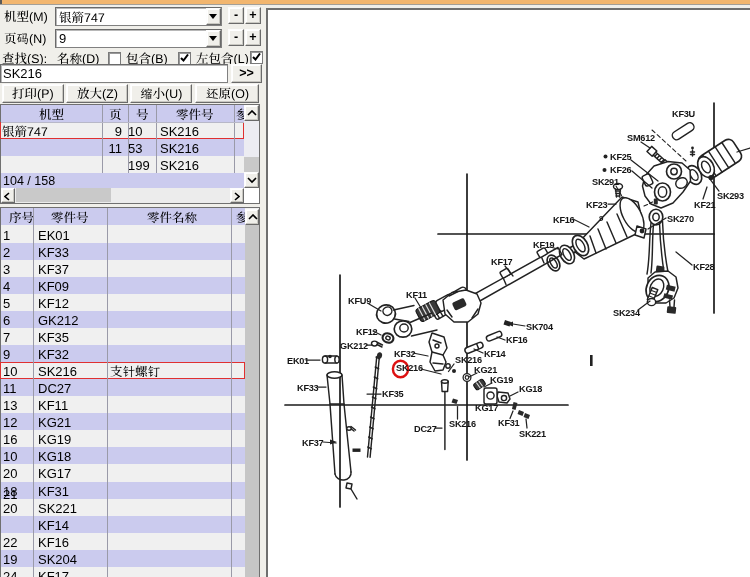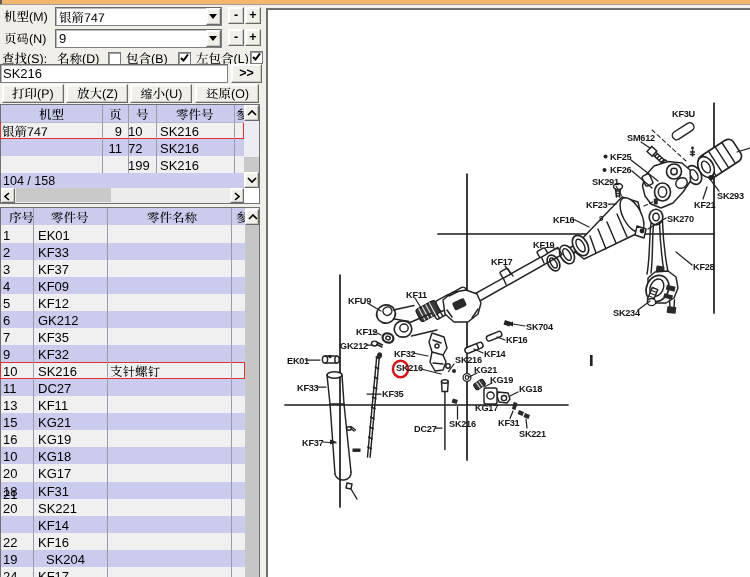--- a/index.html
+++ b/index.html
@@ -130,21 +130,21 @@
     <g transform="translate(0,14)">
       <path d="M6.3 -9.2 6.6 -9.1V0.1L5.7 0.3L6.1 0.0Q6.2 0.5 6.0 0.7Q5.8 1.0 5.7 1.1L5.2 0.0Q5.5 -0.1 5.5 -0.2Q5.6 -0.4 5.6 -0.6V-9.2ZM5.6 -10.2 6.7 -9.7H6.6V-9.0Q6.6 -9.0 6.3 -9.0Q6.1 -9.0 5.6 -9.0V-9.7ZM10.4 -9.7V-9.3H6.2V-9.7ZM5.4 -0.0Q5.7 -0.1 6.1 -0.2Q6.6 -0.4 7.2 -0.6Q7.7 -0.8 8.3 -1.0L8.4 -0.8Q8.2 -0.6 7.7 -0.4Q7.3 -0.1 6.8 0.2Q6.3 0.6 5.8 0.9ZM11.7 -3.6Q11.6 -3.5 11.3 -3.6Q11.1 -3.4 10.7 -3.1Q10.3 -2.9 9.8 -2.6Q9.4 -2.4 8.9 -2.2L8.8 -2.3Q9.2 -2.6 9.5 -3.0Q9.9 -3.4 10.2 -3.8Q10.5 -4.2 10.7 -4.4ZM8.0 -5.2Q8.3 -4.0 8.9 -3.0Q9.4 -2.0 10.3 -1.2Q11.1 -0.4 12.2 -0.0L12.1 0.1Q11.9 0.1 11.7 0.4Q11.5 0.6 11.4 0.9Q10.3 0.3 9.6 -0.5Q8.9 -1.4 8.5 -2.5Q8.0 -3.7 7.8 -5.1ZM9.8 -9.7 10.3 -10.3 11.4 -9.4Q11.2 -9.3 10.8 -9.2V-4.8Q10.8 -4.7 10.7 -4.7Q10.6 -4.6 10.4 -4.5Q10.2 -4.5 10.0 -4.5H9.9V-9.7ZM10.4 -7.5V-7.2H6.2V-7.5ZM10.4 -5.3V-4.9H6.2V-5.3ZM4.2 -9.4Q4.2 -9.4 4.4 -9.3Q4.6 -9.1 4.8 -8.9Q5.1 -8.7 5.2 -8.5Q5.2 -8.3 4.9 -8.3H1.9L1.8 -8.7H3.7ZM2.2 -0.2Q2.5 -0.4 2.9 -0.7Q3.4 -1.0 4.0 -1.4Q4.6 -1.8 5.2 -2.2L5.3 -2.0Q5.1 -1.8 4.7 -1.3Q4.3 -0.9 3.8 -0.4Q3.4 0.2 2.8 0.7ZM3.1 -6.5 3.3 -6.4V-0.2L2.5 0.0L2.8 -0.4Q3.0 -0.1 3.0 0.1Q3.1 0.4 3.0 0.6Q2.9 0.8 2.8 0.8L1.8 -0.1Q2.1 -0.4 2.2 -0.5Q2.3 -0.6 2.3 -0.7V-6.5ZM4.4 -5.1Q4.4 -5.1 4.6 -4.9Q4.7 -4.8 5.0 -4.6Q5.2 -4.4 5.4 -4.2Q5.4 -4.0 5.1 -4.0H0.5L0.4 -4.3H3.8ZM4.0 -7.3Q4.0 -7.3 4.2 -7.1Q4.4 -7.0 4.6 -6.8Q4.9 -6.6 5.0 -6.4Q5.0 -6.2 4.7 -6.2H1.3L1.2 -6.6H3.5ZM2.9 -9.9Q2.7 -9.2 2.3 -8.4Q2.0 -7.6 1.5 -6.9Q1.1 -6.1 0.5 -5.6L0.4 -5.7Q0.6 -6.2 0.9 -6.8Q1.1 -7.4 1.3 -8.1Q1.5 -8.8 1.6 -9.4Q1.8 -10.0 1.9 -10.5L3.3 -10.1Q3.3 -10.0 3.2 -9.9Q3.1 -9.9 2.9 -9.9Z M18.0 -4.5V-4.1H14.7V-4.5ZM14.1 -4.6V-4.9L15.2 -4.5H15.1V-2.6Q15.1 -2.1 15.0 -1.6Q15.0 -1.2 14.8 -0.7Q14.6 -0.2 14.2 0.2Q13.8 0.7 13.1 1.0L13.0 0.9Q13.5 0.4 13.8 -0.2Q14.0 -0.7 14.1 -1.3Q14.1 -2.0 14.1 -2.6V-4.5ZM15.2 -7.5Q15.9 -7.5 16.3 -7.3Q16.8 -7.1 17.0 -6.9Q17.2 -6.7 17.2 -6.5Q17.2 -6.2 17.1 -6.1Q17.0 -5.9 16.8 -5.8Q16.6 -5.8 16.4 -5.9Q16.2 -6.3 15.9 -6.7Q15.5 -7.2 15.1 -7.4ZM21.9 -7.2Q21.8 -7.1 21.7 -7.1Q21.6 -7.0 21.4 -7.0Q21.1 -6.7 20.6 -6.4Q20.2 -6.1 19.8 -5.8H19.5Q19.8 -6.2 20.0 -6.7Q20.3 -7.3 20.4 -7.7ZM23.6 -4.9Q23.5 -4.7 23.1 -4.6V-0.2Q23.1 0.1 23.0 0.4Q22.9 0.6 22.6 0.8Q22.3 0.9 21.7 1.0Q21.7 0.8 21.6 0.6Q21.6 0.5 21.5 0.4Q21.3 0.3 21.1 0.2Q20.9 0.1 20.5 0.1V-0.1Q20.5 -0.1 20.6 -0.1Q20.8 -0.1 21.1 -0.0Q21.3 -0.0 21.6 -0.0Q21.8 -0.0 21.9 -0.0Q22.0 -0.0 22.1 -0.1Q22.1 -0.1 22.1 -0.2V-5.1ZM17.2 -4.5 17.7 -5.0 18.9 -4.2Q18.8 -4.1 18.7 -4.0Q18.5 -4.0 18.3 -3.9V-0.2Q18.3 0.2 18.2 0.4Q18.1 0.6 17.9 0.8Q17.6 0.9 17.0 1.0Q17.0 0.8 16.9 0.6Q16.9 0.5 16.8 0.4Q16.6 0.3 16.4 0.2Q16.2 0.2 15.9 0.1V-0.1Q15.9 -0.1 16.0 -0.1Q16.2 -0.0 16.4 -0.0Q16.6 -0.0 16.8 -0.0Q17.0 0.0 17.1 0.0Q17.3 0.0 17.3 -0.1Q17.4 -0.1 17.4 -0.2V-4.5ZM21.0 -4.6Q20.9 -4.5 20.9 -4.4Q20.8 -4.3 20.5 -4.3V-1.0Q20.5 -1.0 20.4 -0.9Q20.3 -0.9 20.1 -0.8Q20.0 -0.8 19.8 -0.8H19.6V-4.7ZM23.3 -6.8Q23.3 -6.8 23.4 -6.7Q23.5 -6.6 23.7 -6.4Q23.9 -6.3 24.1 -6.1Q24.3 -5.9 24.5 -5.8Q24.4 -5.6 24.1 -5.6H13.2L13.1 -5.9H22.6ZM17.7 -1.8V-1.5H14.5V-1.8ZM17.7 -3.2V-2.8H14.5V-3.2ZM23.4 -10.1Q23.4 -10.1 23.5 -10.0Q23.6 -9.9 23.8 -9.7Q24.0 -9.6 24.2 -9.4Q24.4 -9.3 24.5 -9.1Q24.5 -8.9 24.2 -8.9H19.8V-9.3H22.8ZM18.0 -10.0Q18.0 -10.0 18.2 -9.9Q18.4 -9.7 18.6 -9.5Q18.9 -9.3 19.1 -9.1Q19.0 -8.9 18.7 -8.9H14.9V-9.3H17.5ZM21.2 -8.7Q21.8 -8.7 22.1 -8.5Q22.5 -8.4 22.6 -8.2Q22.8 -7.9 22.8 -7.8Q22.8 -7.6 22.7 -7.4Q22.5 -7.3 22.3 -7.2Q22.1 -7.2 21.9 -7.4Q21.9 -7.7 21.6 -8.1Q21.4 -8.4 21.1 -8.6ZM21.2 -10.1Q21.2 -10.0 21.0 -9.9Q20.9 -9.9 20.7 -9.9Q20.3 -9.0 19.7 -8.3Q19.1 -7.7 18.5 -7.2L18.3 -7.3Q18.7 -7.9 19.1 -8.8Q19.6 -9.7 19.8 -10.6ZM15.9 -8.7Q16.5 -8.7 16.8 -8.5Q17.1 -8.4 17.3 -8.2Q17.4 -7.9 17.4 -7.7Q17.4 -7.6 17.3 -7.4Q17.2 -7.3 17.0 -7.2Q16.9 -7.2 16.6 -7.3Q16.6 -7.7 16.3 -8.0Q16.1 -8.4 15.8 -8.6ZM16.4 -10.1Q16.3 -10.0 16.2 -9.9Q16.1 -9.9 15.9 -9.9Q15.4 -8.9 14.6 -8.2Q13.9 -7.5 13.1 -7.0L13.0 -7.1Q13.6 -7.7 14.1 -8.6Q14.7 -9.6 15.0 -10.6Z M31.3 -7.7Q30.0 -5.7 29.5 -4.6Q28.9 -3.4 28.6 -2.3Q28.4 -1.2 28.4 0.0H27.2Q27.2 -1.6 27.9 -3.5Q28.6 -5.3 30.3 -7.7H25.6V-8.6H31.3Z M37.3 -1.9V0.0H36.3V-1.9H32.2V-2.8L36.2 -8.6H37.3V-2.8H38.5V-1.9ZM36.3 -7.4Q36.3 -7.3 36.1 -7.0Q36.0 -6.8 35.9 -6.6L33.7 -3.4L33.3 -2.9L33.3 -2.8H36.3Z M45.2 -7.7Q43.9 -5.7 43.4 -4.6Q42.8 -3.4 42.6 -2.3Q42.3 -1.2 42.3 0.0H41.1Q41.1 -1.6 41.8 -3.5Q42.5 -5.3 44.2 -7.7H39.5V-8.6H45.2Z" fill="#000"></path>
     </g>
   </svg>
 <div class="t" style="left:0;top:124px;width:122px;text-align:right">9</div>
 <div class="t" style="left:128px;top:124px;width:15px">10</div>
 <div class="t" style="left:160px;top:124px">SK216</div>
 <div class="ab" style="left:0;top:122px;width:244px;height:17px;border:1px solid #E03030"></div>
 <div class="ab" style="left:1px;top:139px;width:243px;height:17px;background:#CBCBEE"></div>
 <div class="t" style="left:0;top:141px;width:122px;text-align:right">11</div>
-<div class="t" style="left:128px;top:141px;width:15px">72</div>
+<div class="t" style="left:128px;top:141px;width:15px">53</div>
 <div class="t" style="left:160px;top:141px">SK216</div>
 <div class="ab" style="left:1px;top:156px;width:243px;height:17px;background:#F0F0F0"></div>
 <div class="t" style="left:128px;top:158px;width:15px">199</div>
 <div class="t" style="left:160px;top:158px">SK216</div>
 <div class="ab" style="left:102px;top:105px;width:1px;height:68px;background:#9a9aa8"></div>
 <div class="ab" style="left:128px;top:105px;width:1px;height:68px;background:#9a9aa8"></div>
 <div class="ab" style="left:156px;top:105px;width:1px;height:68px;background:#9a9aa8"></div>
 <div class="ab" style="left:234px;top:105px;width:1px;height:68px;background:#9a9aa8"></div>
 <div class="ab" style="left:1px;top:122px;width:243px;height:1px;background:#b8b8c8"></div>
 <div class="ab" style="left:1px;top:173px;width:243px;height:15px;background:#CBCBEE"></div>
@@ -224,21 +224,21 @@
     </g>
   </svg>
 <div class="ab" style="left:0;top:362.1px;width:245px;height:17px;border:1px solid #E03030"></div>
 <div class="ab" style="left:1px;top:379.1px;width:244px;height:17.0px;background:#CBCBEE"></div>
 <div class="t" style="left:3px;top:381.1px">11</div>
 <div class="t" style="left:38px;top:381.1px">DC27</div>
 <div class="ab" style="left:1px;top:396.2px;width:244px;height:17.0px;background:#F0F0F0"></div>
 <div class="t" style="left:3px;top:398.2px">13</div>
 <div class="t" style="left:38px;top:398.2px">KF11</div>
 <div class="ab" style="left:1px;top:413.3px;width:244px;height:17.0px;background:#CBCBEE"></div>
-<div class="t" style="left:3px;top:415.3px">15</div>
+<div class="t" style="left:3px;top:415.3px">12</div>
 <div class="t" style="left:38px;top:415.3px">KG21</div>
 <div class="ab" style="left:1px;top:430.3px;width:244px;height:17.0px;background:#F0F0F0"></div>
 <div class="t" style="left:3px;top:432.3px">16</div>
 <div class="t" style="left:38px;top:432.3px">KG19</div>
 <div class="ab" style="left:1px;top:447.4px;width:244px;height:17.0px;background:#CBCBEE"></div>
 <div class="t" style="left:3px;top:449.4px">10</div>
 <div class="t" style="left:38px;top:449.4px">KG18</div>
 <div class="ab" style="left:1px;top:464.4px;width:244px;height:17.0px;background:#F0F0F0"></div>
 <div class="t" style="left:3px;top:466.4px">20</div>
 <div class="t" style="left:38px;top:466.4px">KG17</div>
@@ -249,21 +249,21 @@
 <div class="t" style="left:3px;top:500.6px">20</div>
 <div class="t" style="left:38px;top:500.6px">SK221</div>
 <div class="ab" style="left:1px;top:515.6px;width:244px;height:17.0px;background:#CBCBEE"></div>
 <div class="t" style="left:3px;top:487px">21</div>
 <div class="t" style="left:38px;top:517.6px">KF14</div>
 <div class="ab" style="left:1px;top:532.7px;width:244px;height:17.0px;background:#F0F0F0"></div>
 <div class="t" style="left:3px;top:534.7px">22</div>
 <div class="t" style="left:38px;top:534.7px">KF16</div>
 <div class="ab" style="left:1px;top:549.7px;width:244px;height:17.0px;background:#CBCBEE"></div>
 <div class="t" style="left:3px;top:551.7px">19</div>
-<div class="t" style="left:46px;top:551.7px">SK204</div>
+<div class="t" style="left:38px;top:551.7px">SK204</div>
 <div class="ab" style="left:1px;top:566.8px;width:244px;height:17.0px;background:#F0F0F0"></div>
 <div class="t" style="left:3px;top:568.8px">24</div>
 <div class="t" style="left:38px;top:568.8px">KF17</div>
 <div class="ab" style="left:33px;top:208px;width:1px;height:369px;background:#9a9aa8"></div>
 <div class="ab" style="left:107px;top:208px;width:1px;height:369px;background:#9a9aa8"></div>
 <div class="ab" style="left:231px;top:208px;width:1px;height:369px;background:#9a9aa8"></div>
 <div class="ab" style="left:245px;top:225px;width:14px;height:352px;background:#C6C6C6"></div>
 <div class="ab btn" style="left:245px;top:209px;width:14px;height:16px"></div>
 <svg class="ab" style="left:248px;top:214px" width="10" height="7">
     <path d="M1 5 L5 1 L9 5" stroke="#000" stroke-width="1.6" fill="none"></path>

